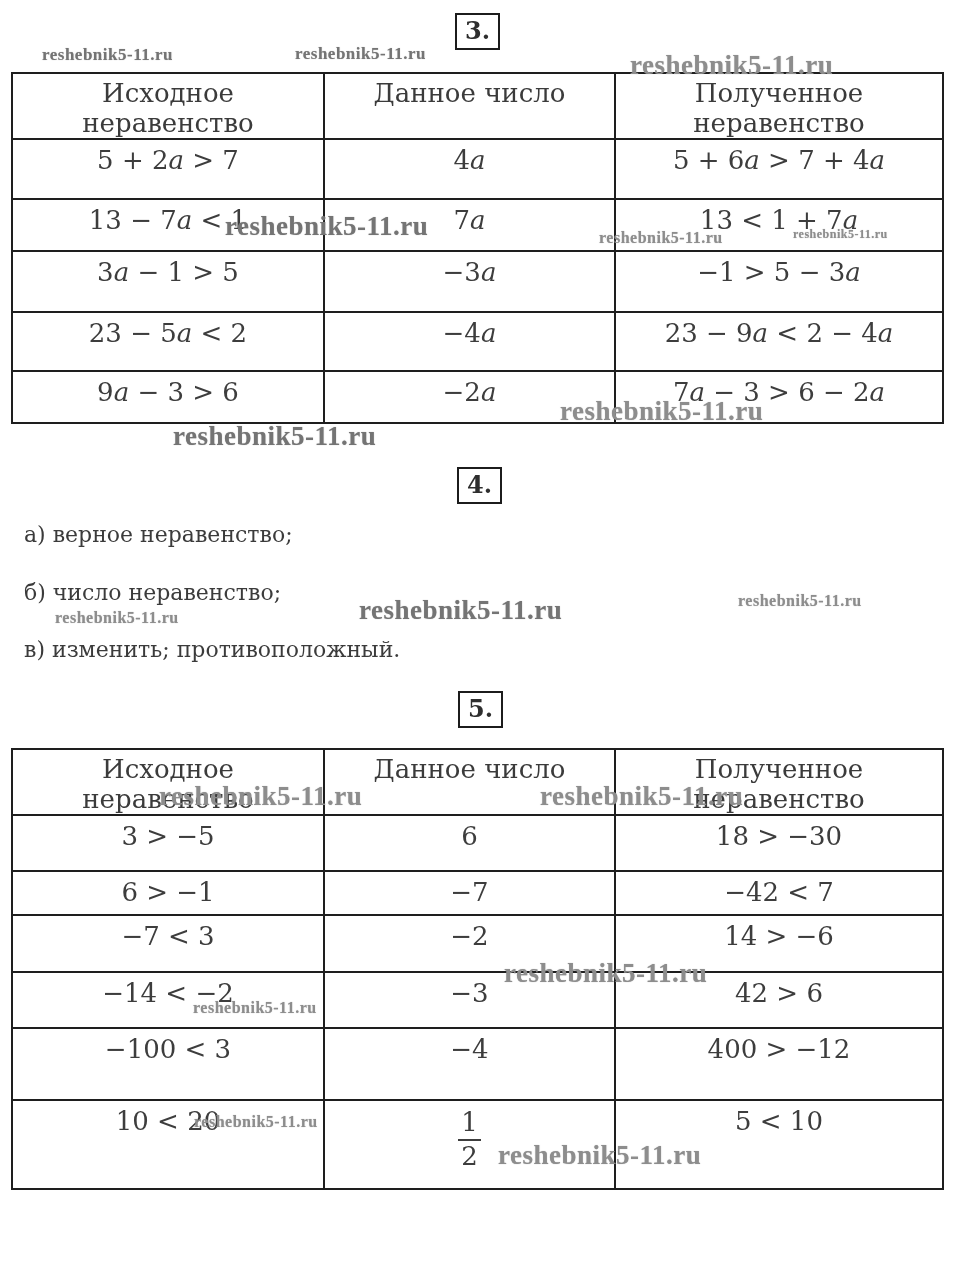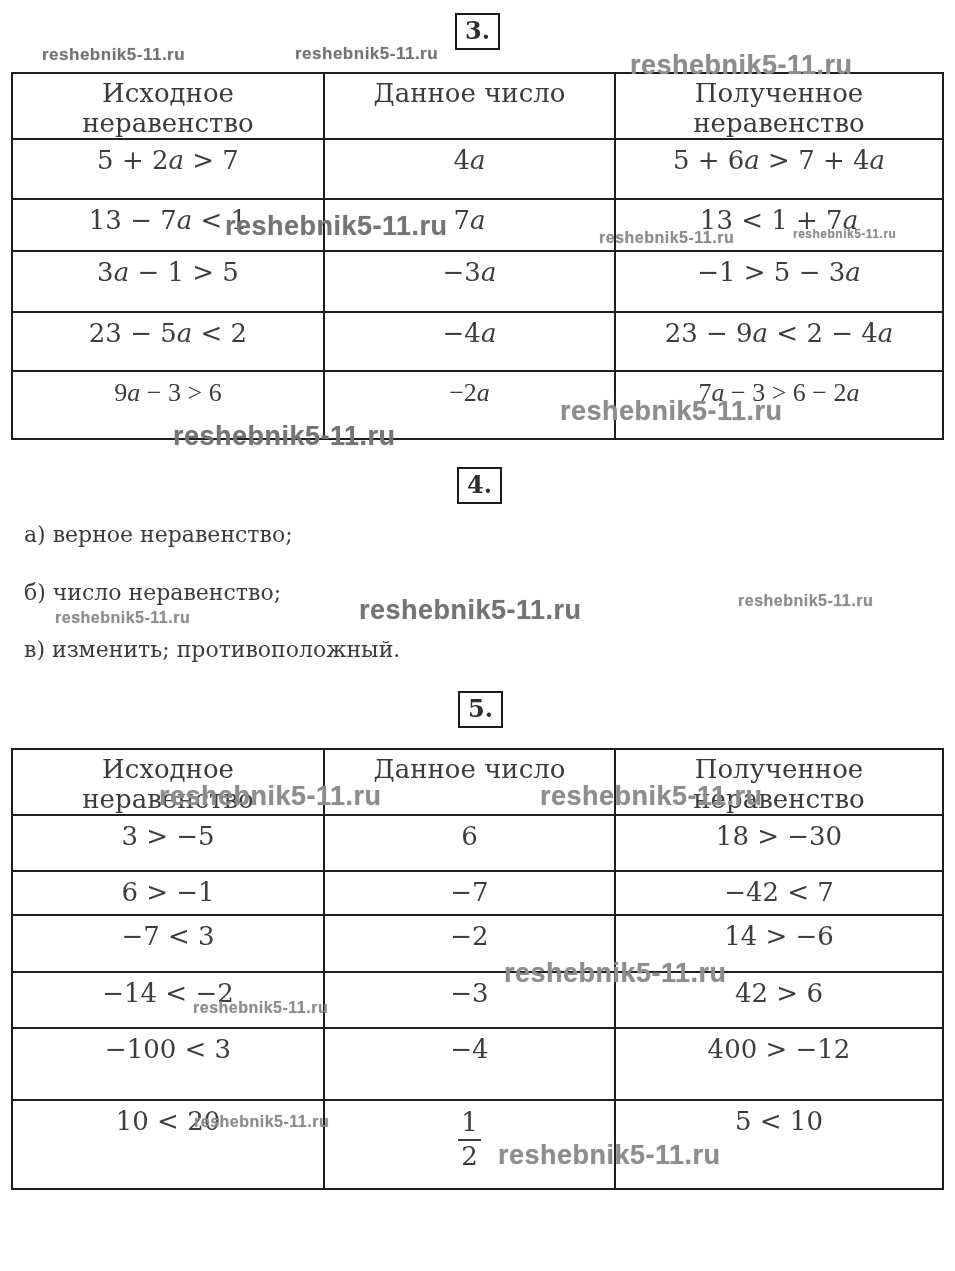--- a/index.html
+++ b/index.html
@@ -72,21 +72,21 @@
     position:absolute;
     left:24px;
     font-size:22px;
     color:#3b3b3b;
     white-space:nowrap;
     z-index:1;
   }
   
   .wm {
     position:absolute;
-    font-family:Liberation Sans, sans-serif;
+    font-family:Liberation Serif, serif;
     font-weight:bold;
     color:#8d8d8d;
     letter-spacing:0.5px;
     white-space:nowrap;
     z-index:2;
     text-shadow:0 0 1px rgba(120,120,120,0.55);
   }
   .wm-l  { font-size:27px; }
   .wm-m  { font-size:17px; }
   .wm-s  { font-size:16px; }
@@ -133,21 +133,21 @@
     <tr style="height:61px;">
       <td>3<em>a</em> − 1 &gt; 5</td>
       <td>−3<em>a</em></td>
       <td>−1 &gt; 5 − 3<em>a</em></td>
     </tr>
     <tr style="height:59px;">
       <td>23 − 5<em>a</em> &lt; 2</td>
       <td>−4<em>a</em></td>
       <td>23 − 9<em>a</em> &lt; 2 − 4<em>a</em></td>
     </tr>
-    <tr style="height:68px;font-family:Liberation Serif, serif;">
+    <tr style="height:52px;">
       <td>9<em>a</em> − 3 &gt; 6</td>
       <td>−2<em>a</em></td>
       <td>7<em>a</em> − 3 &gt; 6 − 2<em>a</em></td>
     </tr>
   </tbody>
 </table>
 
 <div class="answer-item" style="top:522px;">а) верное неравенство;</div>
 <div class="answer-item" style="top:580px;">б) число неравенство;</div>
 <div class="answer-item" style="top:637px;">в) изменить; противоположный.</div>

